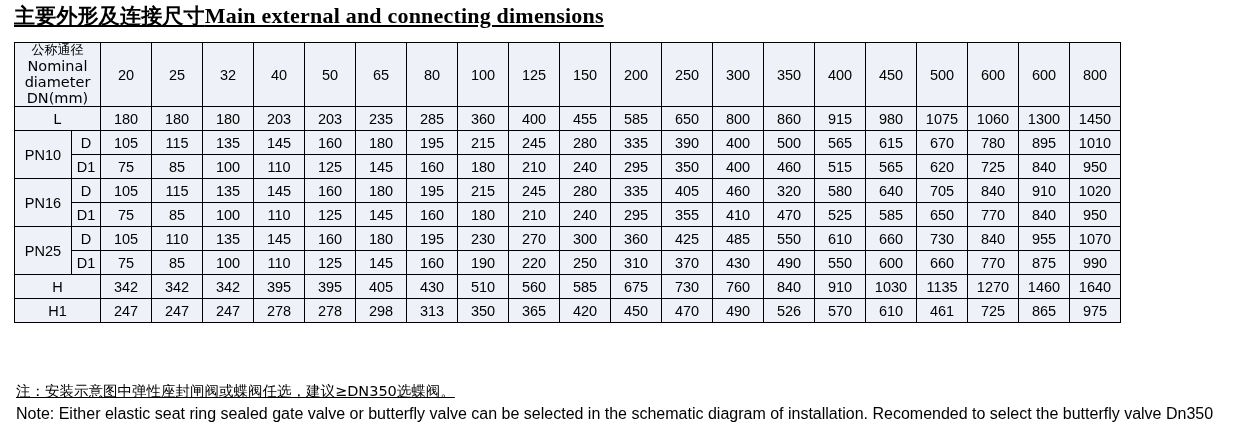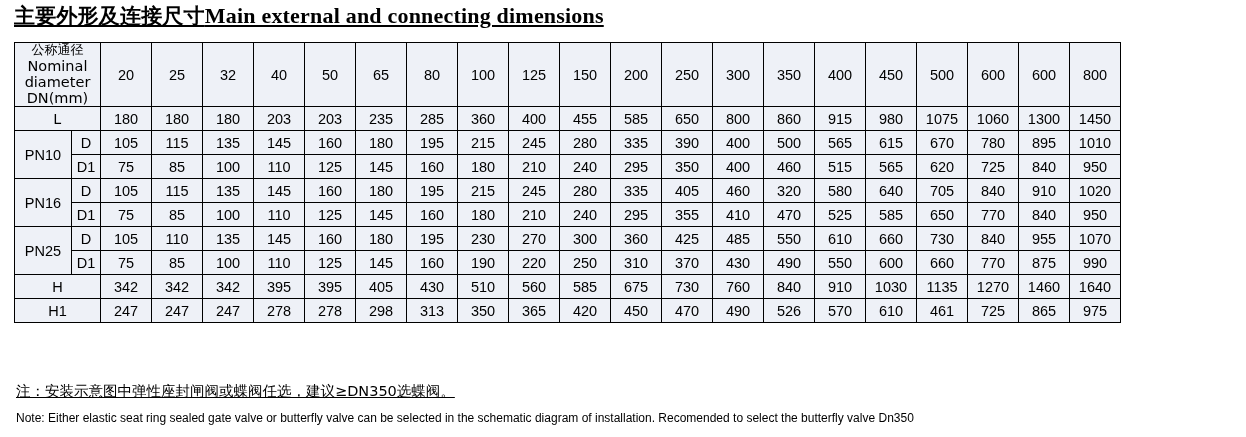--- a/index.html
+++ b/index.html
@@ -94,23 +94,23 @@
     line-height: 1.45;
   }
   .note-cn {
     font-family: "DejaVu Sans", sans-serif;
     font-size: 14.5px;
     white-space: nowrap;
     text-decoration: underline;
   }
   .note-en {
     font-family: "Liberation Sans", sans-serif;
-    font-size: 12px;
+    font-size: 16px;
     white-space: nowrap;
-    margin-top: 8px;
+    margin-top: 0;
   }
 </style>
 </head>
 <body>
 
 <div class="page">
 
   <div class="title">
     <span class="cn">主要外形及连接尺寸</span><span class="en">Main external and connecting dimensions</span>
   </div>

